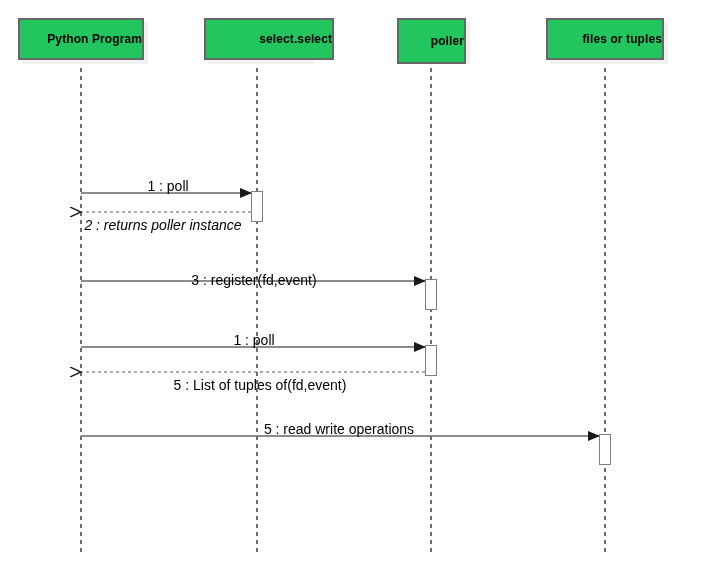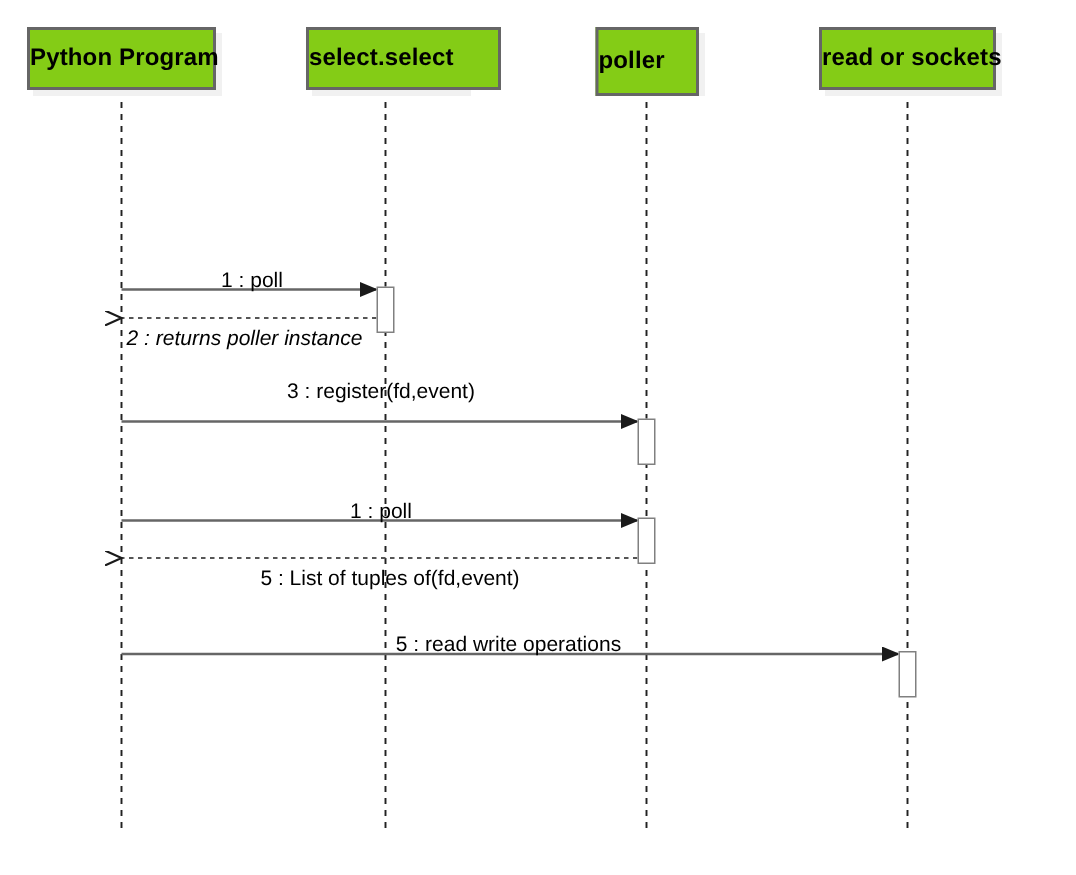--- a/index.html
+++ b/index.html
@@ -21,25 +21,25 @@
     position: absolute;
     left: 0;
     top: 0;
     width: 717px;
     height: 583px;
   }
   .lifeline-header {
     position: absolute;
     box-sizing: border-box;
     border: 2px solid #666666;
-    background: #84cc16;
+    background: #22c55e;
     display: flex;
     align-items: center;
-    justify-content: flex-start;
-    font-size: 16px;
+    justify-content: flex-end;
+    font-size: 12px;
     font-weight: bold;
     color: #000000;
     letter-spacing: 0.1px;
     white-space: nowrap;
   }
   .lifeline-shadow {
     position: absolute;
     background: #f1f1f1;
   }
   .activation-bar {
@@ -96,28 +96,28 @@
     <span>select.select</span>
   </div>
 
   <div class="lifeline-shadow" style="left:401px; top:22px; width:69px; height:42px;"></div>
   <div class="lifeline-header" style="left:397px; top:18px; width:69px; height:46px;">
     <span>poller</span>
   </div>
 
   <div class="lifeline-shadow" style="left:550px; top:22px; width:118px; height:42px;"></div>
   <div class="lifeline-header" style="left:546px; top:18px; width:118px; height:42px;">
-    <span>read or sockets</span>
+    <span>files or tuples</span>
   </div>
 
   <div class="activation-bar" style="left:251px; top:191px; width:12px; height:31px;"></div>
   <div class="activation-bar" style="left:425px; top:279px; width:12px; height:31px;"></div>
   <div class="activation-bar" style="left:425px; top:345px; width:12px; height:31px;"></div>
   <div class="activation-bar" style="left:599px; top:434px; width:12px; height:31px;"></div>
 
   <div class="message-label" style="left:168px; top:178px;">1 : poll</div>
   <div class="message-label" style="left:163px; top:217px;font-style:italic;">2 : returns poller instance</div>
-  <div class="message-label" style="left:254px; top:252px;">3 : register(fd,event)</div>
+  <div class="message-label" style="left:254px; top:272px;">3 : register(fd,event)</div>
   <div class="message-label" style="left:254px; top:332px;">1 : poll</div>
   <div class="message-label" style="left:260px; top:377px;">5 : List of tuples of(fd,event)</div>
   <div class="message-label" style="left:339px; top:421px;">5 : read write operations</div>
 
 </div>
 
 </body></html>

